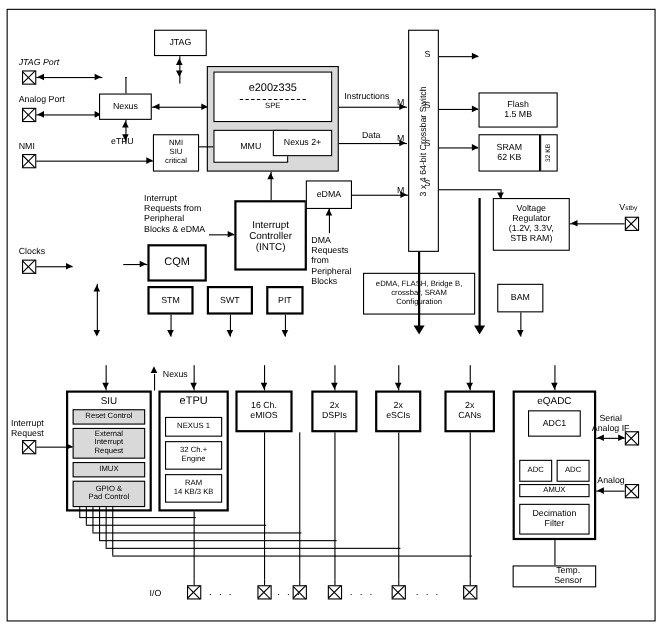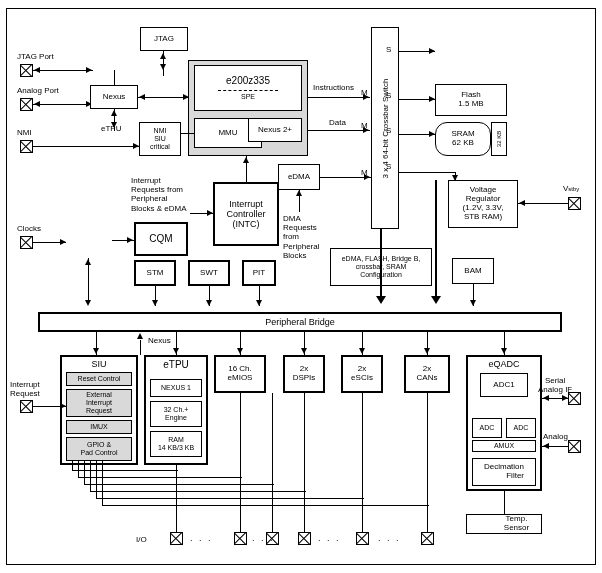--- a/index.html
+++ b/index.html
@@ -34,21 +34,21 @@
   .small{font-size:7px;}
   .tiny{font-size:6px;}
 </style>
 </head>
 <body>
 
 <div id="root">
 
   <div class="frame" style="left:6px;top:8px;width:590px;height:557px;"></div>
 
-  <div class="lbl" style="left:17px;top:52px;">JTAG Port</div>
+  <div class="lbl" style="left:17px;top:52px;font-style:italic;">JTAG Port</div>
   <div class="port" style="left:20px;top:64px;"></div>
   <div class="line hline" style="left:33px;top:70px;width:60px;"></div>
   <div class="arrow ar-r" style="left:86px;top:66.5px;"></div>
   <div class="arrow ar-l" style="left:34px;top:66.5px;"></div>
 
   <div class="lbl" style="left:17px;top:86px;">Analog Port</div>
   <div class="port" style="left:20px;top:98px;"></div>
   <div class="line hline" style="left:33px;top:104px;width:60px;"></div>
   <div class="arrow ar-r" style="left:86px;top:100.5px;"></div>
   <div class="arrow ar-l" style="left:34px;top:100.5px;"></div>
@@ -120,21 +120,21 @@
   <div class="line hline" style="left:399px;top:134px;width:36px;"></div>
   <div class="arrow ar-r" style="left:429px;top:130.5px;"></div>
   <div class="line hline" style="left:399px;top:172px;width:56px;"></div>
   <div class="line vline" style="left:455px;top:172px;height:8px;"></div>
   <div class="arrow ar-d" style="left:451.5px;top:175px;"></div>
 
   <div class="box" style="left:435px;top:84px;width:72px;height:32px;">
     <span style="white-space:pre-line;">Flash
 1.5 MB</span>
   </div>
-  <div class="box" style="left:435px;top:122px;width:56px;height:34px;border-radius:12px;">
+  <div class="box" style="left:435px;top:122px;width:56px;height:34px;">
     <span style="white-space:pre-line;">SRAM
 62 KB</span>
   </div>
   <div class="vert" style="left:491px;top:122px;width:16px;height:34px;">
     <span class="tiny">32 KB</span>
   </div>
 
   <div class="box" style="left:448px;top:180px;width:70px;height:48px;">
     <span style="white-space:pre-line;">Voltage
 Regulator
@@ -184,21 +184,20 @@
   <div class="arrow ar-r" style="left:60px;top:238.5px;"></div>
 
   <div class="box thick" style="left:134px;top:222px;width:54px;height:34px;font-size:10px;">CQM</div>
   <div class="line hline" style="left:112px;top:240px;width:22px;"></div>
   <div class="arrow ar-r" style="left:127px;top:236.5px;"></div>
 
   <div class="box thick" style="left:134px;top:260px;width:42px;height:26px;">STM</div>
   <div class="box thick" style="left:188px;top:260px;width:42px;height:26px;">SWT</div>
   <div class="box thick" style="left:242px;top:260px;width:34px;height:26px;">PIT</div>
 
-  <div class="box thick" style="left:38px;top:312px;width:524px;height:20px;font-size:9px;">Peripheral Bridge</div>
 
   <div class="line vline t2" style="left:380px;top:229px;height:72px;"></div>
   <div class="arrow ar-d big" style="left:376px;top:296px;"></div>
   <div class="line vline t2" style="left:435px;top:180px;height:120px;"></div>
   <div class="arrow ar-d big" style="left:431px;top:296px;"></div>
 
   <div class="line vline" style="left:88px;top:258px;height:46px;"></div>
   <div class="arrow ar-d" style="left:84.5px;top:300px;"></div>
   <div class="arrow ar-u" style="left:84.5px;top:259px;"></div>
   <div class="line vline" style="left:155px;top:286px;height:20px;"></div>
@@ -263,21 +262,21 @@
 CANs</span>
   </div>
 
   <div class="box thick" style="left:466px;top:355px;width:76px;height:136px;align-items:flex-start;justify-content:center;">
     <span style="margin-top:2px;font-size:9px;">eQADC</span>
   </div>
   <div class="box" style="left:480px;top:373px;width:48px;height:24px;">ADC1</div>
   <div class="box" style="left:472px;top:418px;width:30px;height:20px;font-size:7px;">ADC</div>
   <div class="box" style="left:506px;top:418px;width:30px;height:20px;font-size:7px;">ADC</div>
   <div class="box" style="left:472px;top:440px;width:64px;height:12px;font-size:7px;">AMUX</div>
-  <div class="box" style="left:472px;top:458px;width:64px;height:28px;text-align:right;">
+  <div class="box" style="left:472px;top:458px;width:64px;height:28px;">
     <span style="white-space:pre-line;">Decimation
 Filter</span>
   </div>
   <div class="box" style="left:466px;top:514px;width:76px;height:20px;font-size:8px;padding-left:25px;">Temp. Sensor</div>
   <div class="line vline" style="left:504px;top:491px;height:23px;"></div>
 
   <div class="line hline" style="left:542px;top:398px;width:26px;"></div>
   <div class="arrow ar-r" style="left:562px;top:394.5px;"></div>
   <div class="arrow ar-l" style="left:543px;top:394.5px;"></div>
   <div class="port" style="left:568px;top:392px;"></div>

